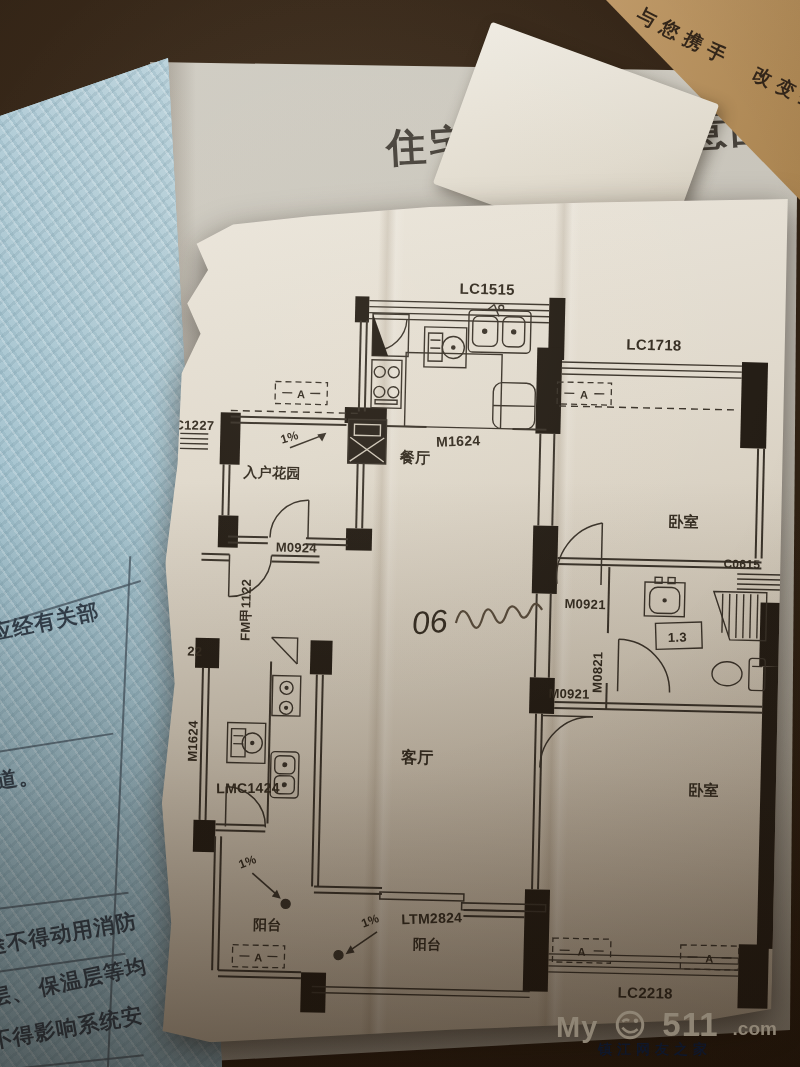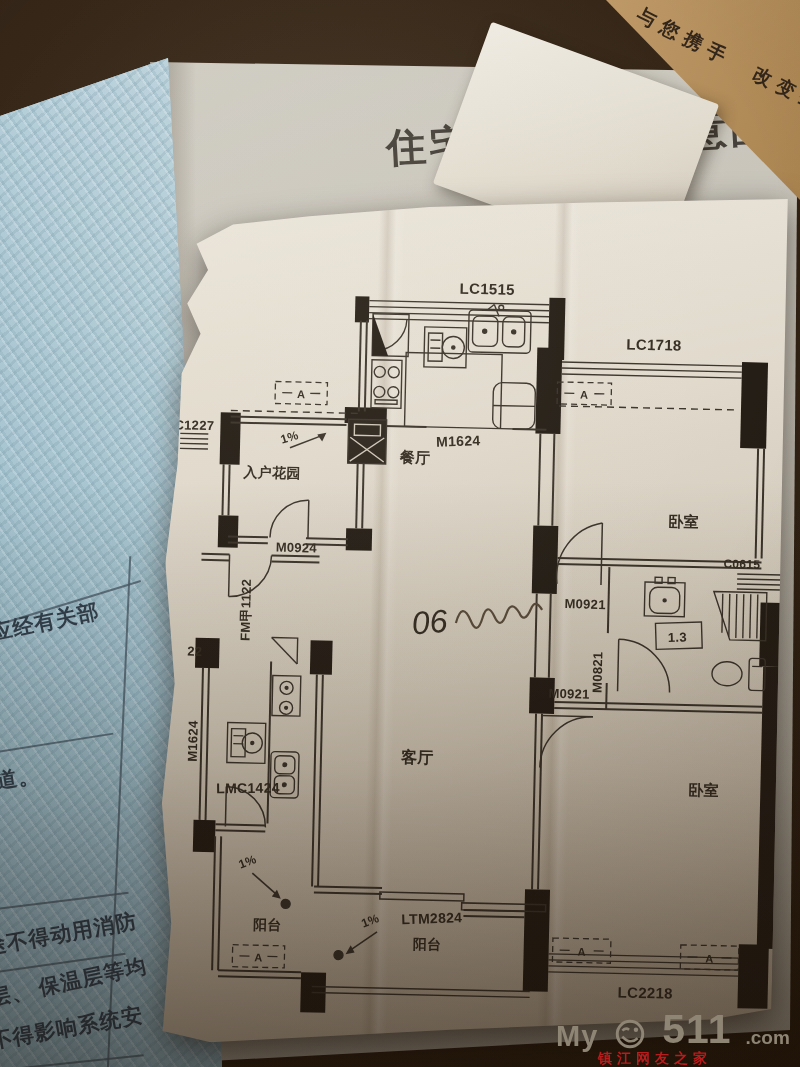--- a/index.html
+++ b/index.html
@@ -51,23 +51,23 @@
     background:linear-gradient(90deg,rgba(0,0,0,0),rgba(90,70,45,.14),rgba(255,255,255,.12),rgba(0,0,0,0));}
   svg text{font-family:"Liberation Sans",sans-serif;fill:#342c21;}
   .pl{font-weight:600;letter-spacing:.3px;}
   
   .shade{left:0;top:0;width:800px;height:1067px;z-index:6;pointer-events:none;
     background:linear-gradient(180deg,rgba(0,0,0,0) 45%,rgba(30,17,6,.16) 72%,rgba(24,13,4,.42) 100%),
       radial-gradient(120% 90% at 45% 30%, rgba(255,246,226,.07), rgba(0,0,0,0) 45%, rgba(20,10,3,.18) 100%);}
   .wm{left:556px;top:1006px;z-index:7;color:#8f8575;}
   .wmrow{display:flex;align-items:flex-end;gap:14px;}
   .wm-my{font-size:29px;font-weight:800;letter-spacing:1px;}
-  .wm-num{font-size:41px;font-weight:800;letter-spacing:1px;}
+  .wm-num{font-size:33px;font-weight:800;letter-spacing:1px;}
   .wm-com{font-size:19px;font-weight:700;padding-bottom:4px;}
-  .wmtag{margin-top:-3px;padding-left:42px;font-size:14px;font-weight:700;letter-spacing:5px;color:#b91c1c;}
+  .wmtag{margin-top:-3px;padding-left:42px;font-size:14px;font-weight:700;letter-spacing:5px;color:#0f172a;}
 </style>
 </head>
 <body>
 
 <div class="layer graypage">
   <div class="title">住宅结构平面示意图</div>
 </div>
 
 <div class="layer beige">
   <div class="slogan">与您携手　改变生</div>

